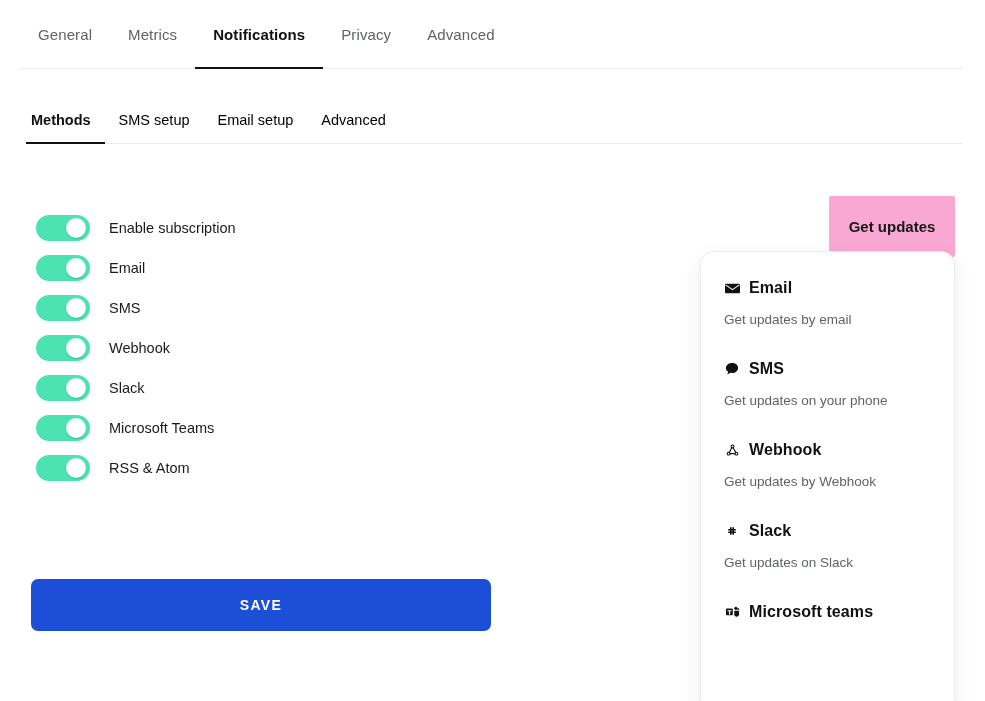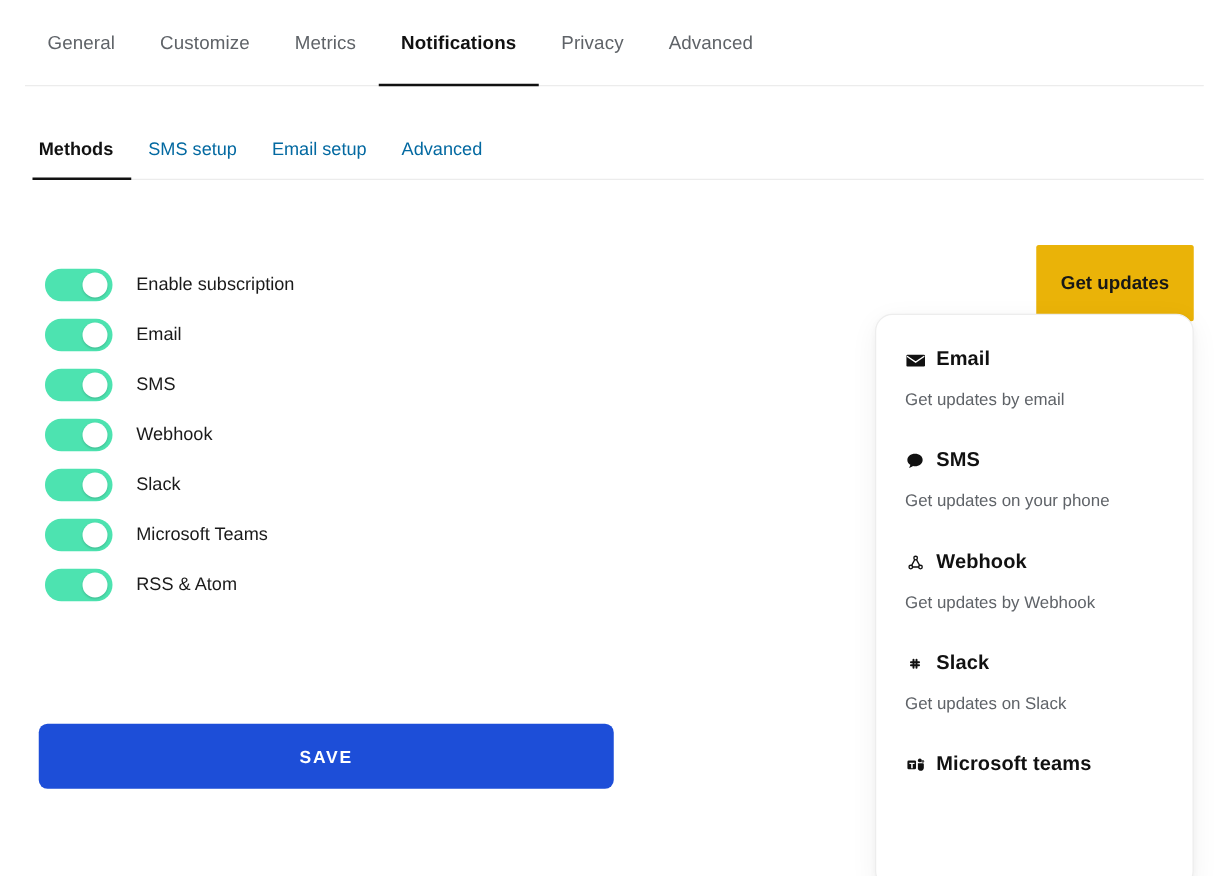--- a/index.html
+++ b/index.html
@@ -84,21 +84,21 @@
     height: 1px;
     background: #ececec;
   }
   .subtab {
     position: relative;
     height: 48px;
     display: flex;
     align-items: center;
     padding: 0 14px;
     font-size: 14.5px;
-    color: #0369a1;
+    color: #000000;
     cursor: pointer;
     white-space: nowrap;
   }
   .subtab:first-child { padding-left: 5px; }
   .subtab.active {
     color: #111111;
     font-weight: 600;
   }
   .subtab.active::after {
     content: "";
@@ -170,21 +170,21 @@
     cursor: pointer;
   }
 
   
   .get-updates-btn {
     position: absolute;
     top: 196px;
     left: 829px;
     width: 126px;
     height: 61px;
-    background: #eab308;
+    background: #f9a8d4;
     border: none;
     border-radius: 2px;
     font-family: "Liberation Sans", sans-serif;
     font-size: 15px;
     font-weight: 700;
     color: #171717;
     cursor: pointer;
   }
 
   
@@ -235,23 +235,20 @@
   }
 </style>
 </head>
 <body>
 
 <nav class="tabbar">
     <div class="tab">
       <span>General</span>
     </div>
     <div class="tab">
-      <span>Customize</span>
-    </div>
-    <div class="tab">
       <span>Metrics</span>
     </div>
     <div class="tab active">
       <span>Notifications</span>
     </div>
     <div class="tab">
       <span>Privacy</span>
     </div>
     <div class="tab">
       <span>Advanced</span>

